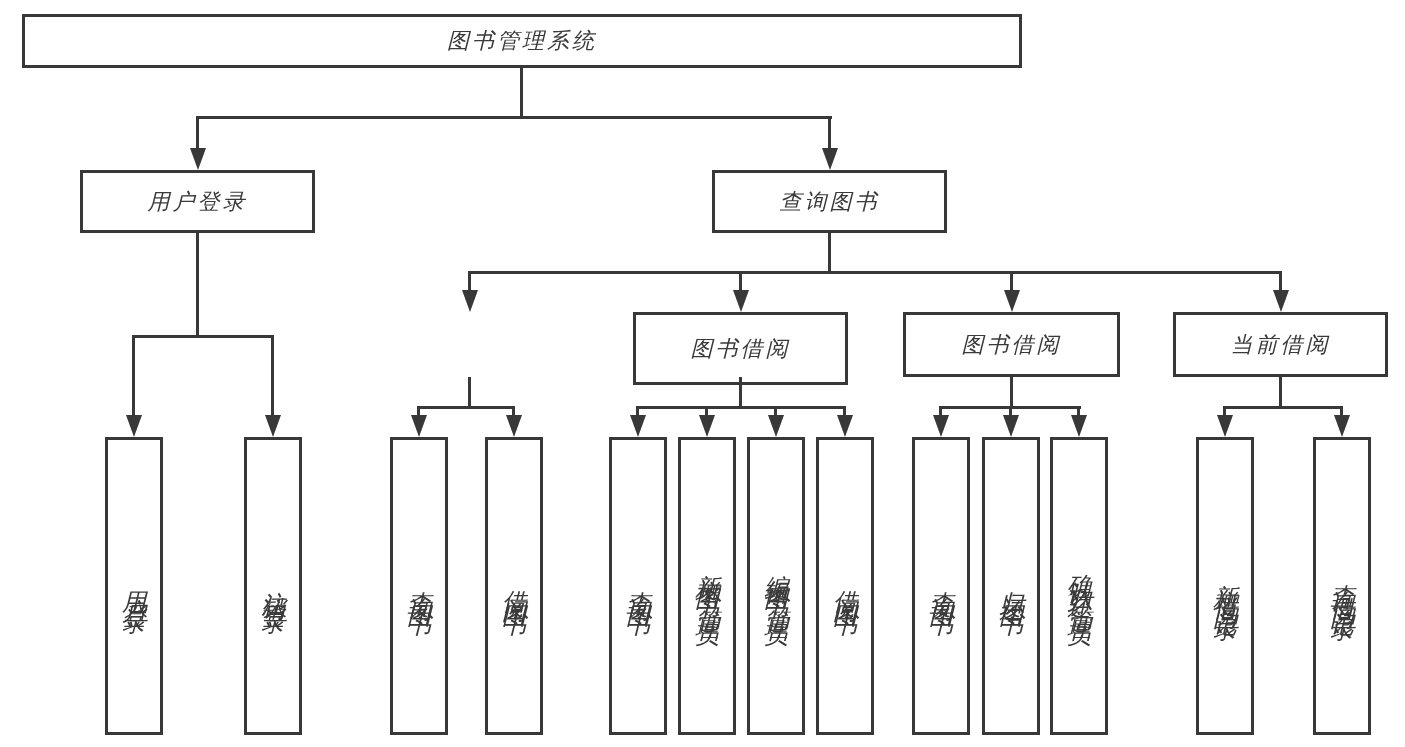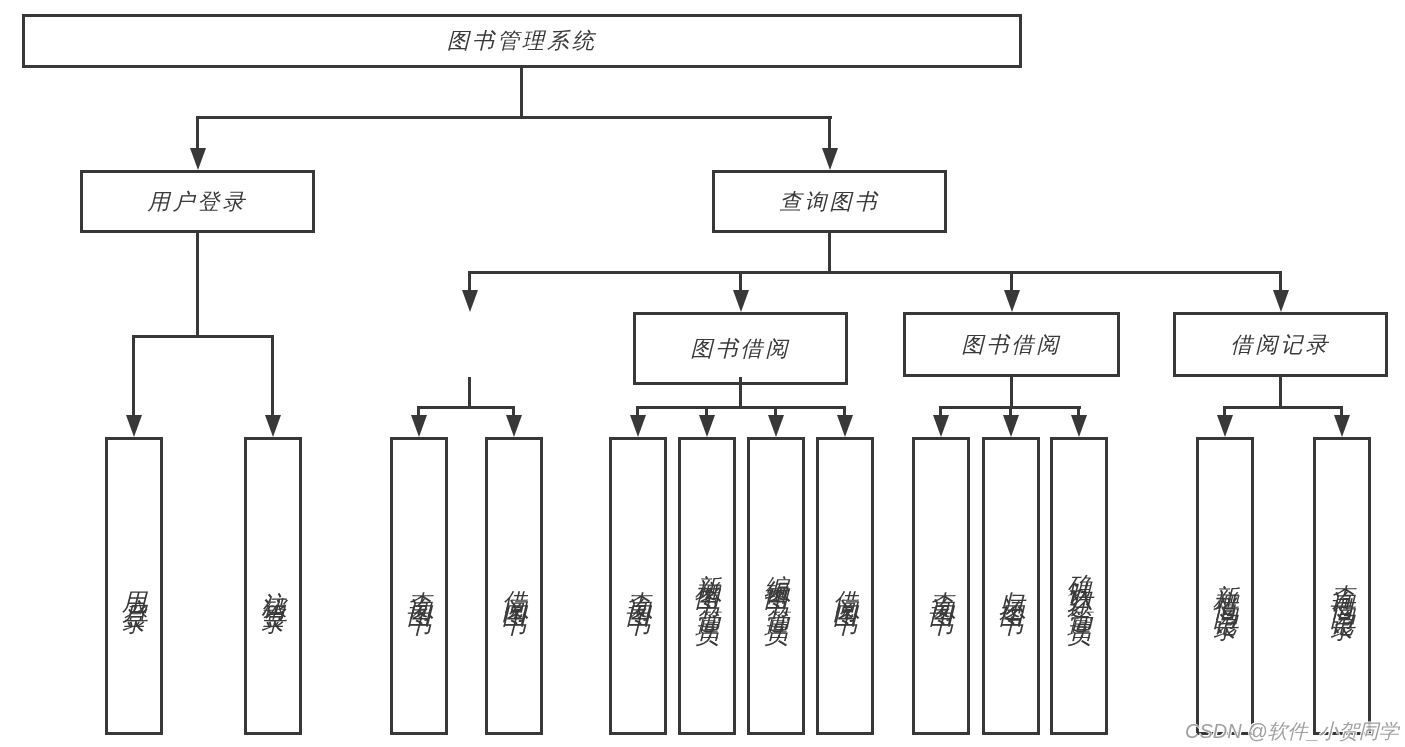--- a/index.html
+++ b/index.html
@@ -94,21 +94,21 @@
   <div class="vl" style="left:1279px;top:272px;height:19px;"></div>
   <div class="ah" style="left:1273px;top:290px;"></div>
 
   <div class="node h" style="left:633px;top:312px;width:215px;height:73px;">
     <span>图书借阅</span>
   </div>
   <div class="node h" style="left:903px;top:312px;width:217px;height:65px;">
     <span>图书借阅</span>
   </div>
   <div class="node h" style="left:1173px;top:312px;width:215px;height:65px;">
-    <span>借阅记录</span>
+    <span>当前借阅</span>
   </div>
 
   <div class="vl" style="left:468px;top:377px;height:31px;"></div>
   <div class="hl" style="left:417px;top:406px;width:98px;"></div>
   <div class="vl" style="left:417px;top:407px;height:8px;"></div>
   <div class="ah" style="left:411px;top:415px;"></div>
   <div class="vl" style="left:512px;top:407px;height:8px;"></div>
   <div class="ah" style="left:506px;top:415px;"></div>
 
   <div class="vl" style="left:739px;top:377px;height:31px;"></div>
@@ -175,15 +175,14 @@
     <span>确认归还（管理员）</span>
   </div>
 
   <div class="node v" style="left:1196px;top:437px;width:58px;height:298px;">
     <span>新增借阅记录</span>
   </div>
   <div class="node v" style="left:1313px;top:437px;width:58px;height:298px;">
     <span>查询借阅记录</span>
   </div>
 
-  <div class="watermark">CSDN @软件_小贺同学</div>
 
 </div>
 
 </body></html>

